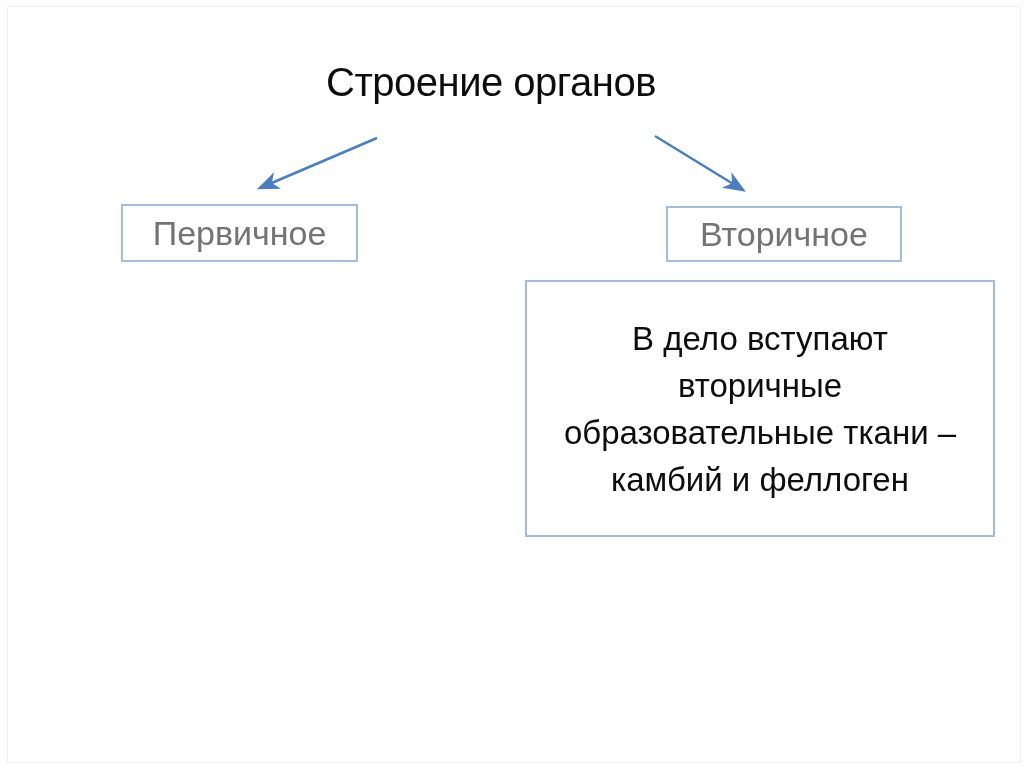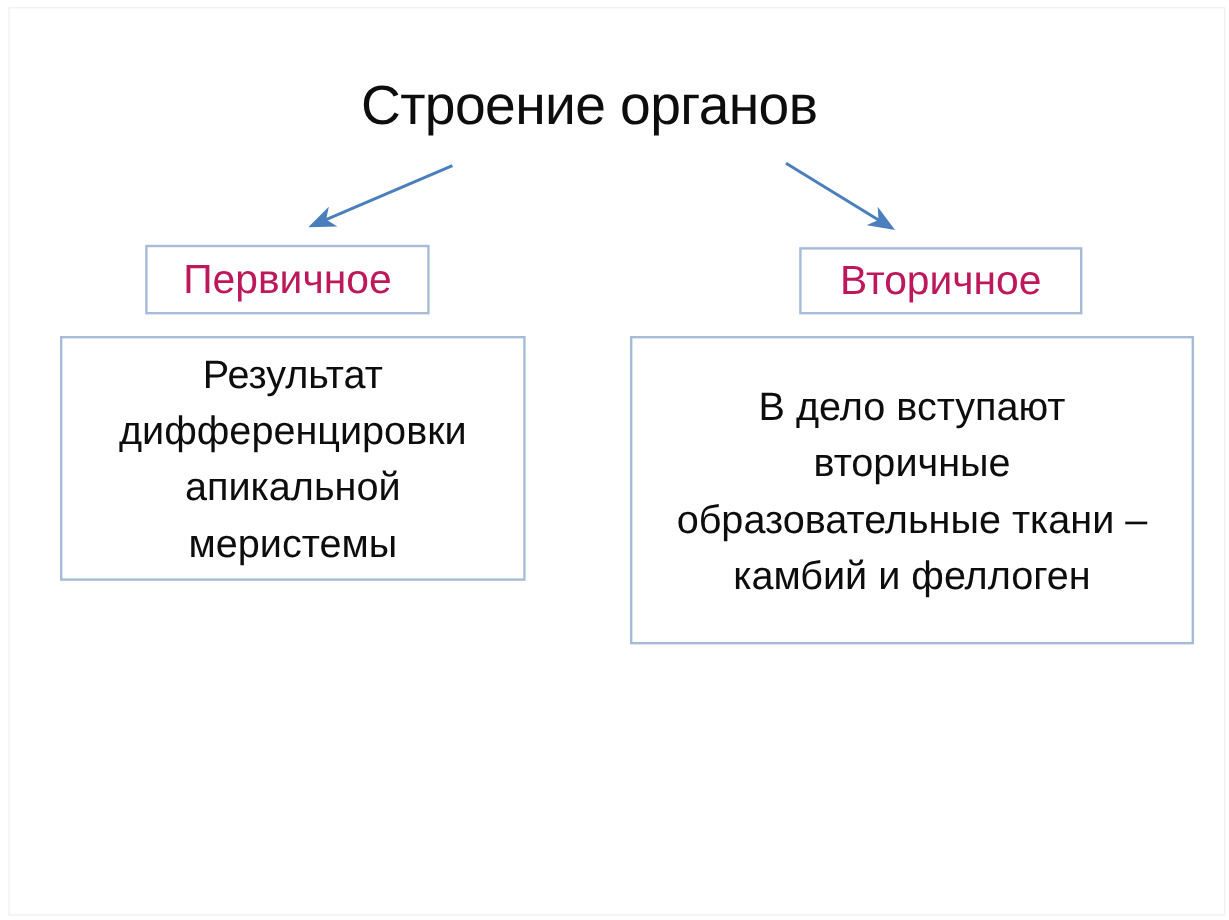--- a/index.html
+++ b/index.html
@@ -26,21 +26,21 @@
     bottom: 4px;
     border: 1px solid #efefef;
     pointer-events: none;
   }
   .title {
     position: absolute;
     top: 60px;
     left: 0;
     right: 42px;
     text-align: center;
-    font-size: 46px;
+    font-size: 40px;
     font-weight: 400;
     letter-spacing: -0.5px;
     color: #0d0d0d;
   }
   .arrows {
     position: absolute;
     left: 0;
     top: 0;
     width: 1024px;
     height: 767px;
@@ -51,21 +51,21 @@
     box-sizing: border-box;
     border: 2px solid var(--box-border, #a6bbd8);
     background: #ffffff;
     display: flex;
     align-items: center;
     justify-content: center;
     text-align: center;
   }
   .label-box {
     font-size: 34px;
-    color: #be185d;
+    color: #737373;
   }
   .label-primary   { left: 121px; top: 204px; width: 237px; height: 58px; }
   .label-secondary { left: 666px; top: 206px; width: 236px; height: 56px; }
   .desc-box {
     font-size: 33px;
     line-height: 47px;
     color: #0d0d0d;
     white-space: pre-line;
   }
   .desc-primary   { left: 50px;  top: 280px; width: 388px; height: 204px; }
@@ -91,26 +91,20 @@
   </svg>
 
   <div class="box label-box label-primary">
     <span>Первичное</span>
   </div>
 
   <div class="box label-box label-secondary">
     <span>Вторичное</span>
   </div>
 
-  <div class="box desc-box desc-primary">
-    <span>Результат
-дифференцировки
-апикальной
-меристемы</span>
-  </div>
 
   <div class="box desc-box desc-secondary">
     <span>В дело вступают
 вторичные
 образовательные ткани –
 камбий и феллоген</span>
   </div>
 
 </div>
 

